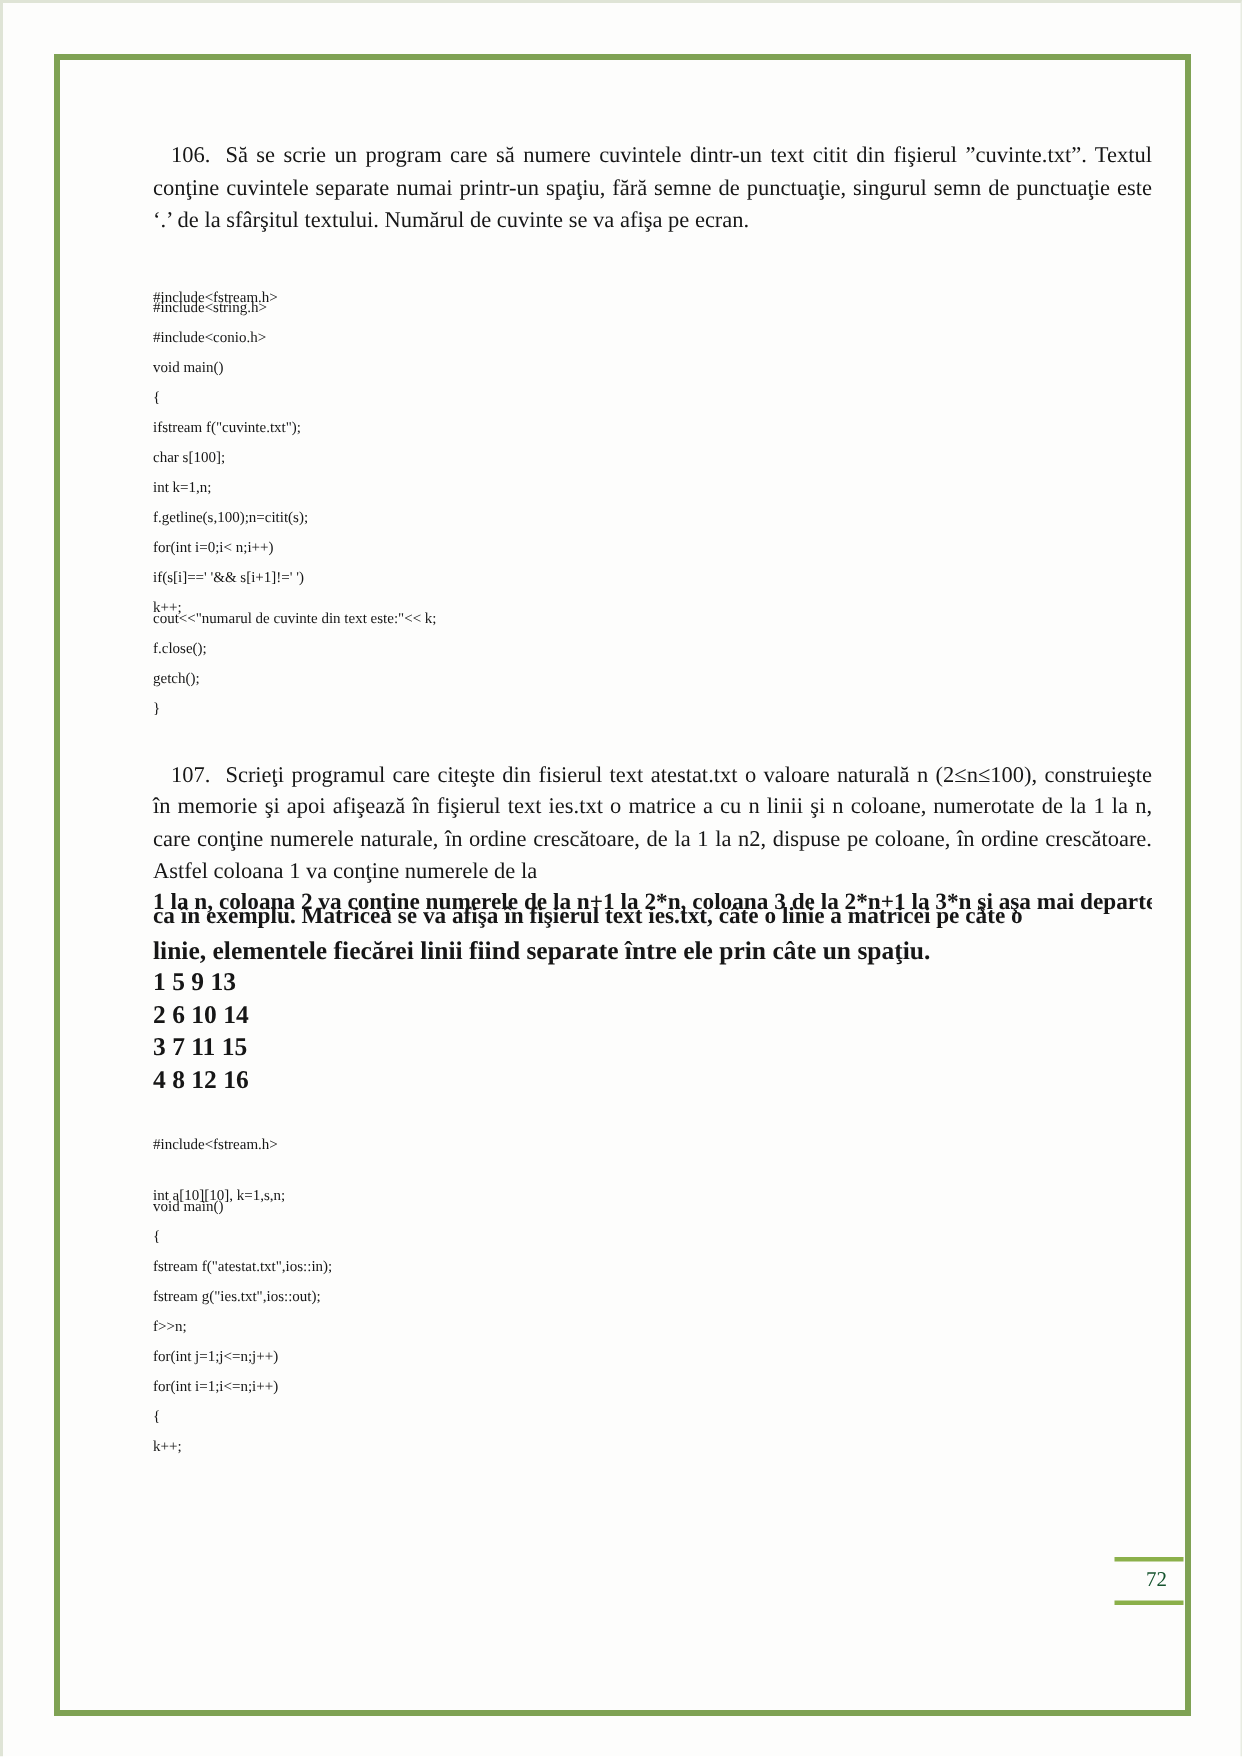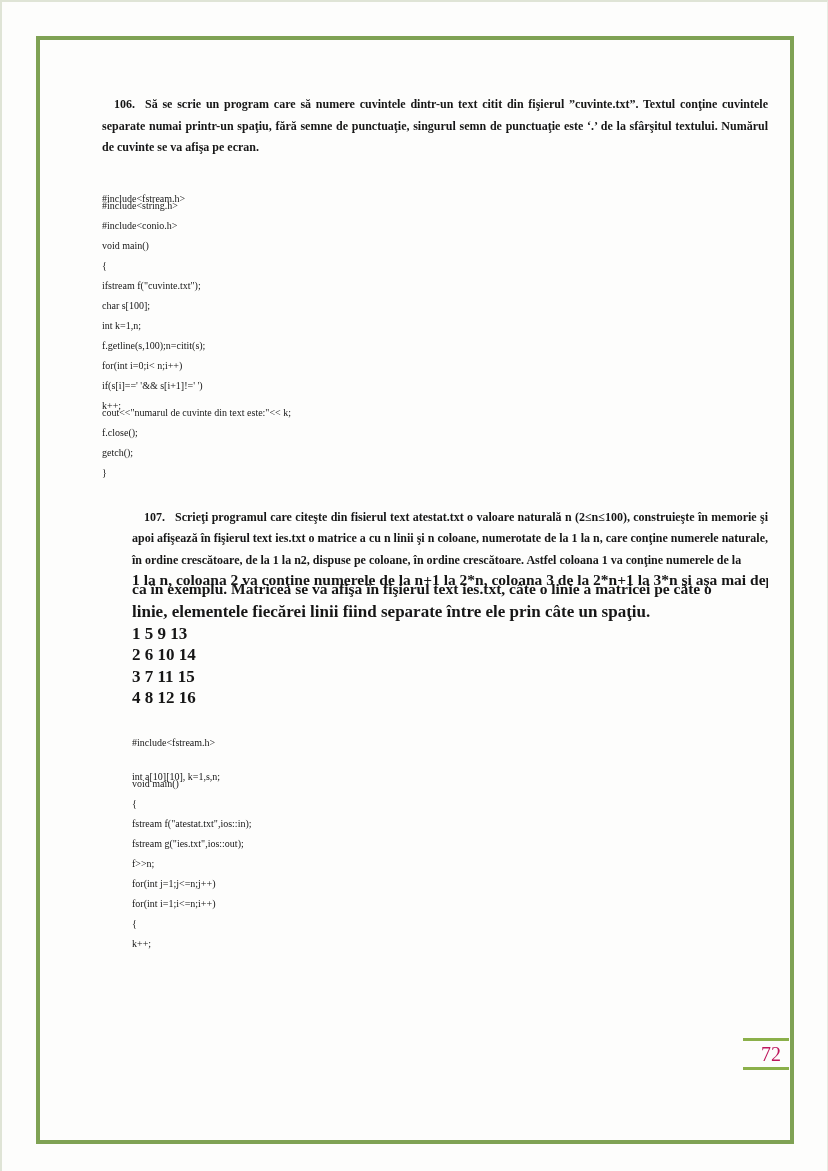--- a/index.html
+++ b/index.html
@@ -8,37 +8,37 @@
   .page {
     position:relative; width:828px; height:1171px; background:#fdfdfc;
     border-top:2px solid #dfe4d6; border-left:2px solid #dfe4d6; border-right:1px solid #e8ece2;
     overflow:hidden;
   }
   .frame {
     position:absolute; left:34px; top:34px; width:758px; height:1108px;
     border:4px solid #7fa254;
   }
   .content { position:absolute; left:100px; top:92px; width:666px; }
-  .stmt { font-weight:bold; font-size:12px; line-height:21.5px; text-align:justify; text-indent:12px; }
+  .stmt { font-weight:normal; font-size:15px; line-height:21.5px; text-align:justify; text-indent:12px; }
   .stmt .num { margin-right:10px; }
   .code { font-size:10px; line-height:20px; margin-top:30px; }
   .codeline { height:20px; white-space:pre; }
   .blankline { height:14px; }
   .overlap { position:relative; height:27px; }
   .overlap .ola { position:absolute; left:0; top:0; white-space:nowrap; }
   .overlap .olb { position:absolute; left:0; top:7px; white-space:nowrap; }
   .overlap.boldpair { height:30px; overflow:hidden; width:100%; }
   .overlap.boldpair .ola, .overlap.boldpair .olb { font-weight:bold; font-size:15.5px; }
   .overlap.boldpair .olb { top:9px; }
   .boldline { font-weight:bold; font-size:17px; line-height:21.5px; }
-  .sec107 { margin-top:24px;margin-left:30px; }
+  .sec107 { margin-top:24px; }
   .code107 { margin-top:24px; }
   .pagenum-block { position:absolute; left:741px; top:1036px; width:46px; text-align:center; }
   .pn-line { height:3px; background:#8bb04a; }
-  .pn-num { font-size:20px; line-height:26px; font-weight:normal; color:#be185d; padding-left:10px; }
+  .pn-num { font-size:14px; line-height:26px; font-weight:normal; color:#14532d; padding-left:10px; }
 </style>
 </head>
 <body>
 
 <div class="page">
   <div class="frame"></div>
 
   <div class="content">
 
     <p class="stmt"><span class="num">106.</span><span>Să se scrie un program care să numere cuvintele dintr-un text citit din fişierul ”cuvinte.txt”. Textul conţine cuvintele separate numai printr-un spaţiu, fără semne de punctuaţie, singurul semn de punctuaţie este ‘.’ de la sfârşitul textului. Numărul de cuvinte se va afişa pe ecran.</span></p>

